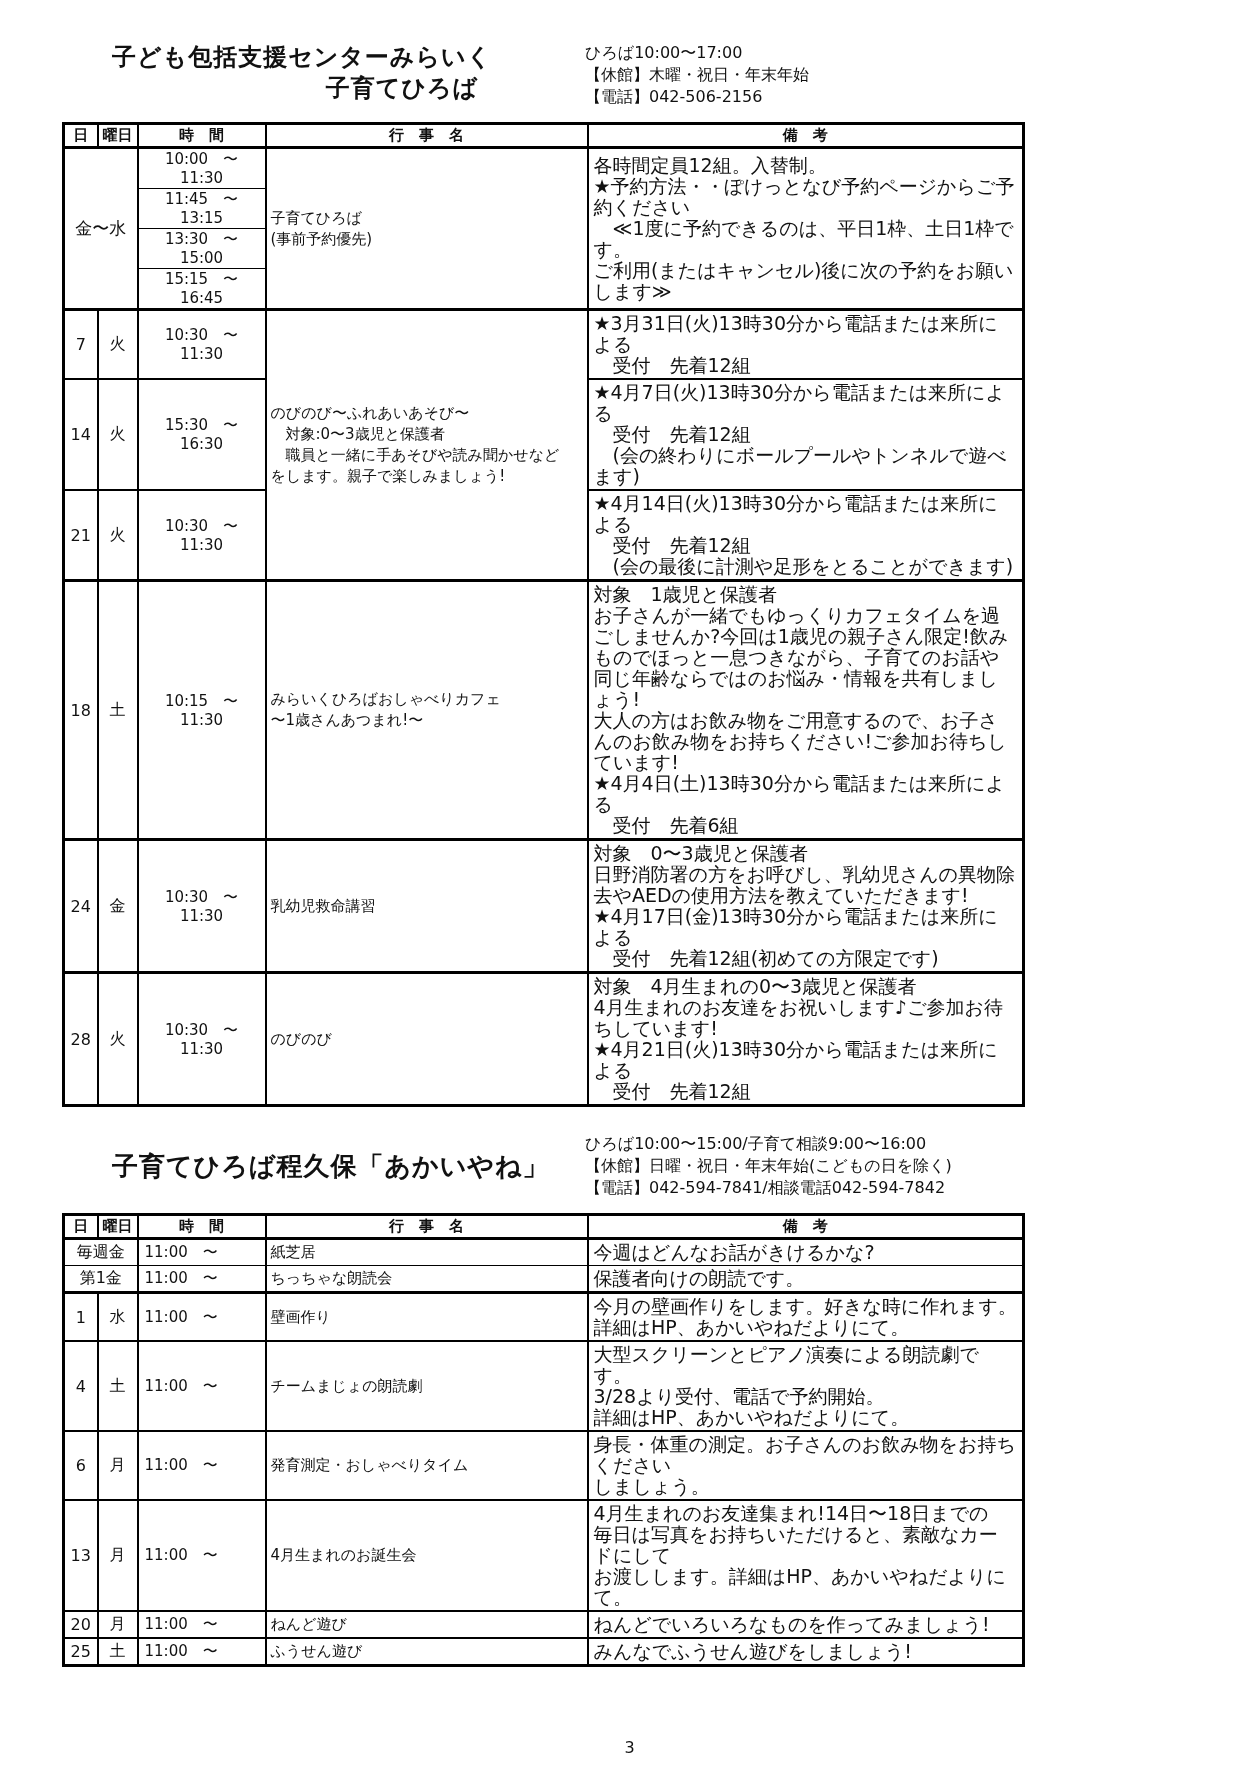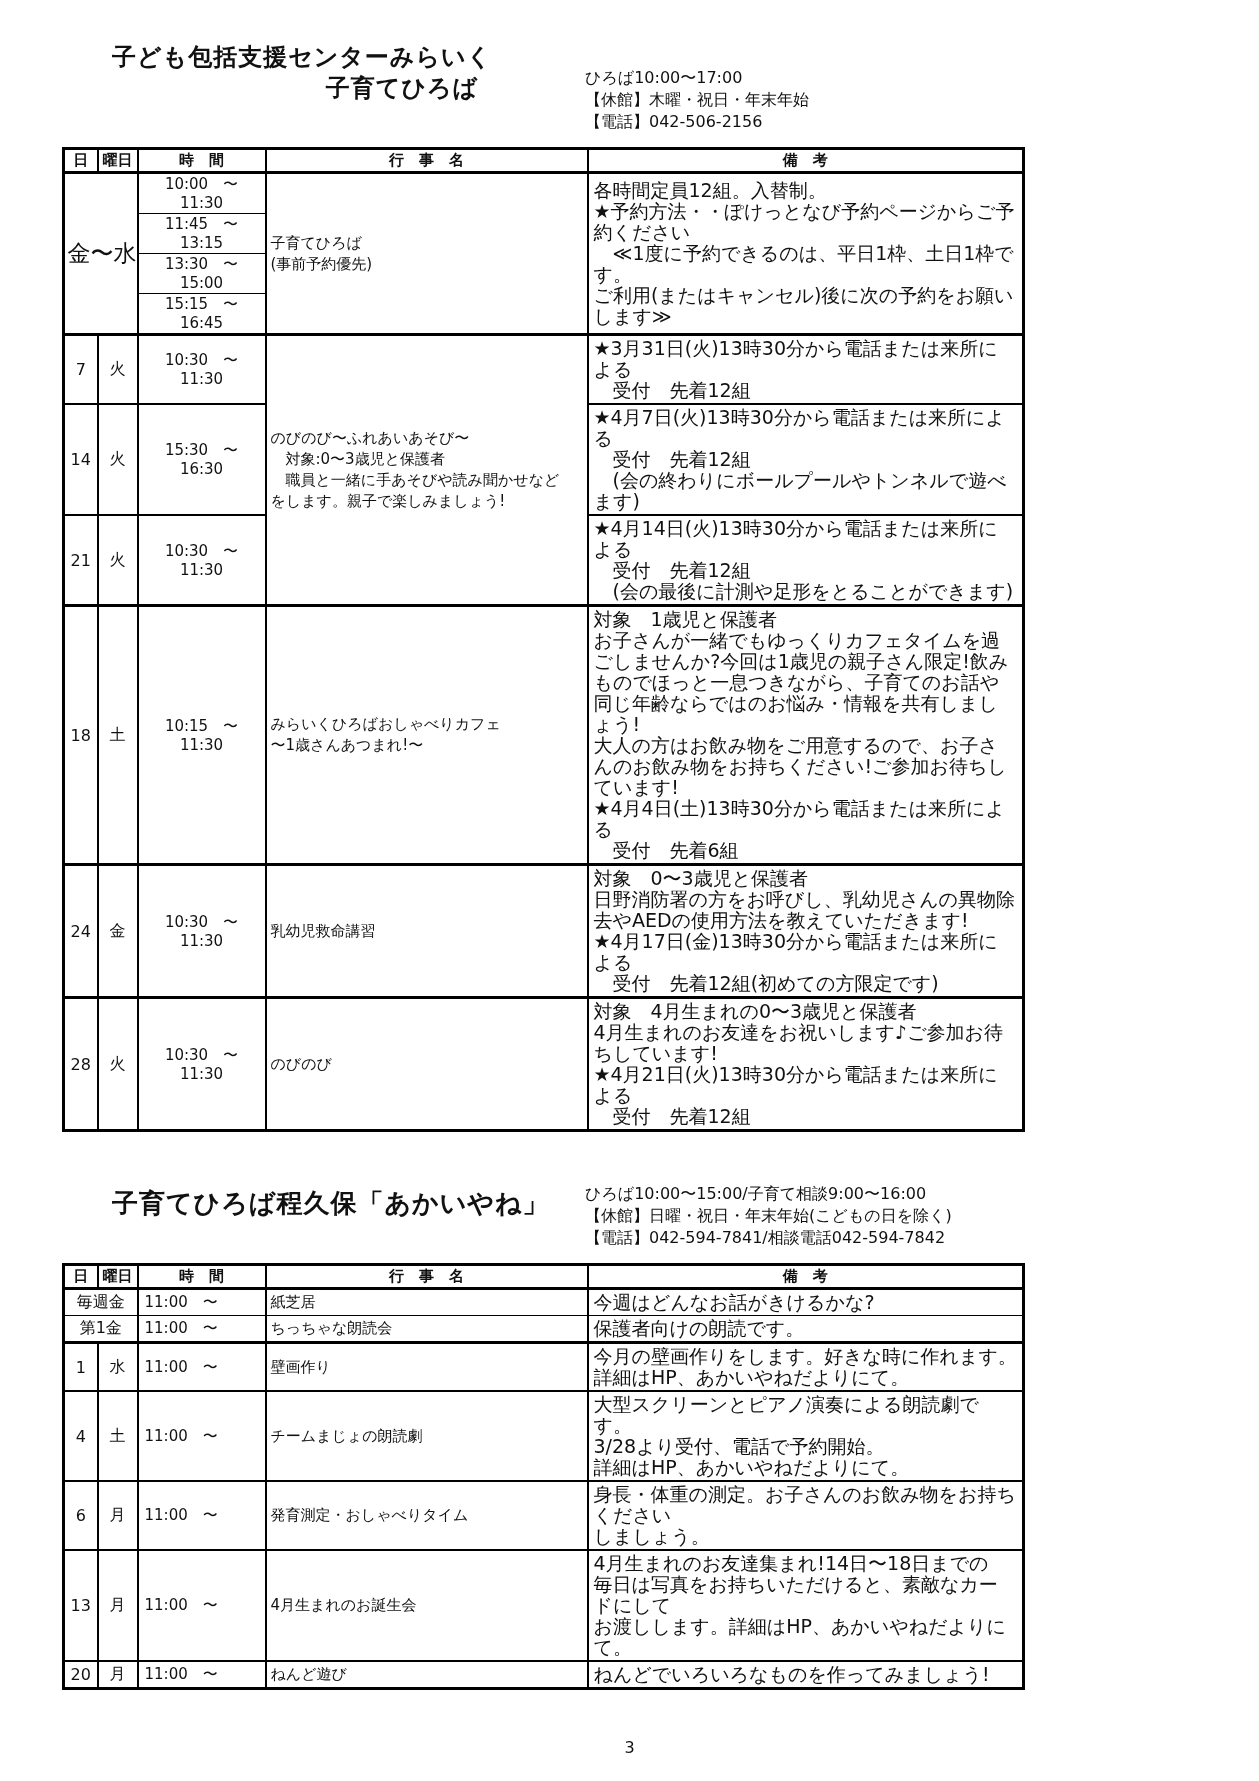--- a/index.html
+++ b/index.html
@@ -12,36 +12,36 @@
   .page { position: absolute; inset: 0; background: #ffffff; }
   .content { position: absolute; left: 62px; top: 0; width: 960px; height: 1266px; }
 
   
   .sec-header { display: flex; align-items: flex-start; }
   .sec1-header { padding-top: 42px; margin-bottom: 14px; }
   .sec2-header { margin-top: 26px; margin-bottom: 14px; align-items: center; }
   .title-block1 { margin-left: 50px; font-size: 24px; font-weight: bold; line-height: 31px; letter-spacing: 1px; }
   .title-line2 { text-align: right; padding-right: 14px; }
   .title2 { margin-left: 50px; font-size: 26px; font-weight: bold; letter-spacing: 1px; text-align: right; }
-  .info-block { margin-left: auto; width: 437px; font-size: 16px; line-height: 22px; white-space: pre-line; margin-top: 25px; }
+  .info-block { margin-left: auto; width: 437px; font-size: 16px; line-height: 22px; white-space: pre-line; }
 
   
   table.sched { border-collapse: collapse; table-layout: fixed; width: 960px; border: 3px solid #000; }
   .sched th, .sched td { border: 2px solid #000; overflow: hidden; }
   .sched thead th { border-bottom: 3px solid #000; font-size: 15px; font-weight: bold; padding: 1px 0; }
   .c-day { width: 34px; } .c-wd { width: 40px; } .c-time { width: 128px; }
   .c-event { width: 322px; } .c-note { width: 436px; }
 
   tr.sub td { border-top-width: 1px; border-bottom-width: 1px; }
   tr.major td { border-top-width: 3px; }
   tr.mid td { border-top-width: 2px; }
   tr.thin td { border-top-width: 1px; }
 
   .day, .wd { text-align: center; vertical-align: middle; font-size: 16px; white-space: pre-line; }
-  .day-span { font-size: 23px; text-align: right; }
+  .day-span { font-size: 17px; }
   .time { text-align: center; vertical-align: middle; font-size: 15px; white-space: pre-line; padding: 1px 0; }
   .time-l { text-align: left; padding-left: 6px; }
   .event { text-align: left; vertical-align: middle; font-size: 15px; line-height: 21px; white-space: pre-line; padding: 2px 4px; }
   .note { text-align: left; vertical-align: middle; font-size: 19px; line-height: 21px; white-space: pre-line; padding: 2px 5px; }
 
   .rh27 { height: 27px; } .rh22 { height: 22px; } .rh46 { height: 46px; }
   .rh56 { height: 56px; } .rh68 { height: 68px; } .rh76 { height: 76px; }
   .rh98 { height: 98px; } .rh104 { height: 104px; } .rh186 { height: 186px; }
 
   .page-num { position: absolute; left: 0; width: 100%; top: 1738px; text-align: center; font-size: 16px; }
@@ -234,19 +234,26 @@
 毎日は写真をお持ちいただけると、素敵なカードにして
 お渡しします。詳細はHP、あかいやねだよりにて。</td>
         </tr>
         <tr class="mid rh22">
           <td class="day">20</td>
           <td class="wd">月</td>
           <td class="time time-l">11:00　〜</td>
           <td class="event">ねんど遊び</td>
           <td class="note">ねんどでいろいろなものを作ってみましょう!</td>
         </tr>
+        <tr class="thin rh22">
+          <td class="day">25</td>
+          <td class="wd">土</td>
+          <td class="time time-l">11:00　〜</td>
+          <td class="event">ふうせん遊び</td>
+          <td class="note">みんなでふうせん遊びをしましょう!</td>
+        </tr>
       </tbody>
     </table>
 
   </div>
 
   <div class="page-num">3</div>
 </div>
 
 </body></html>

